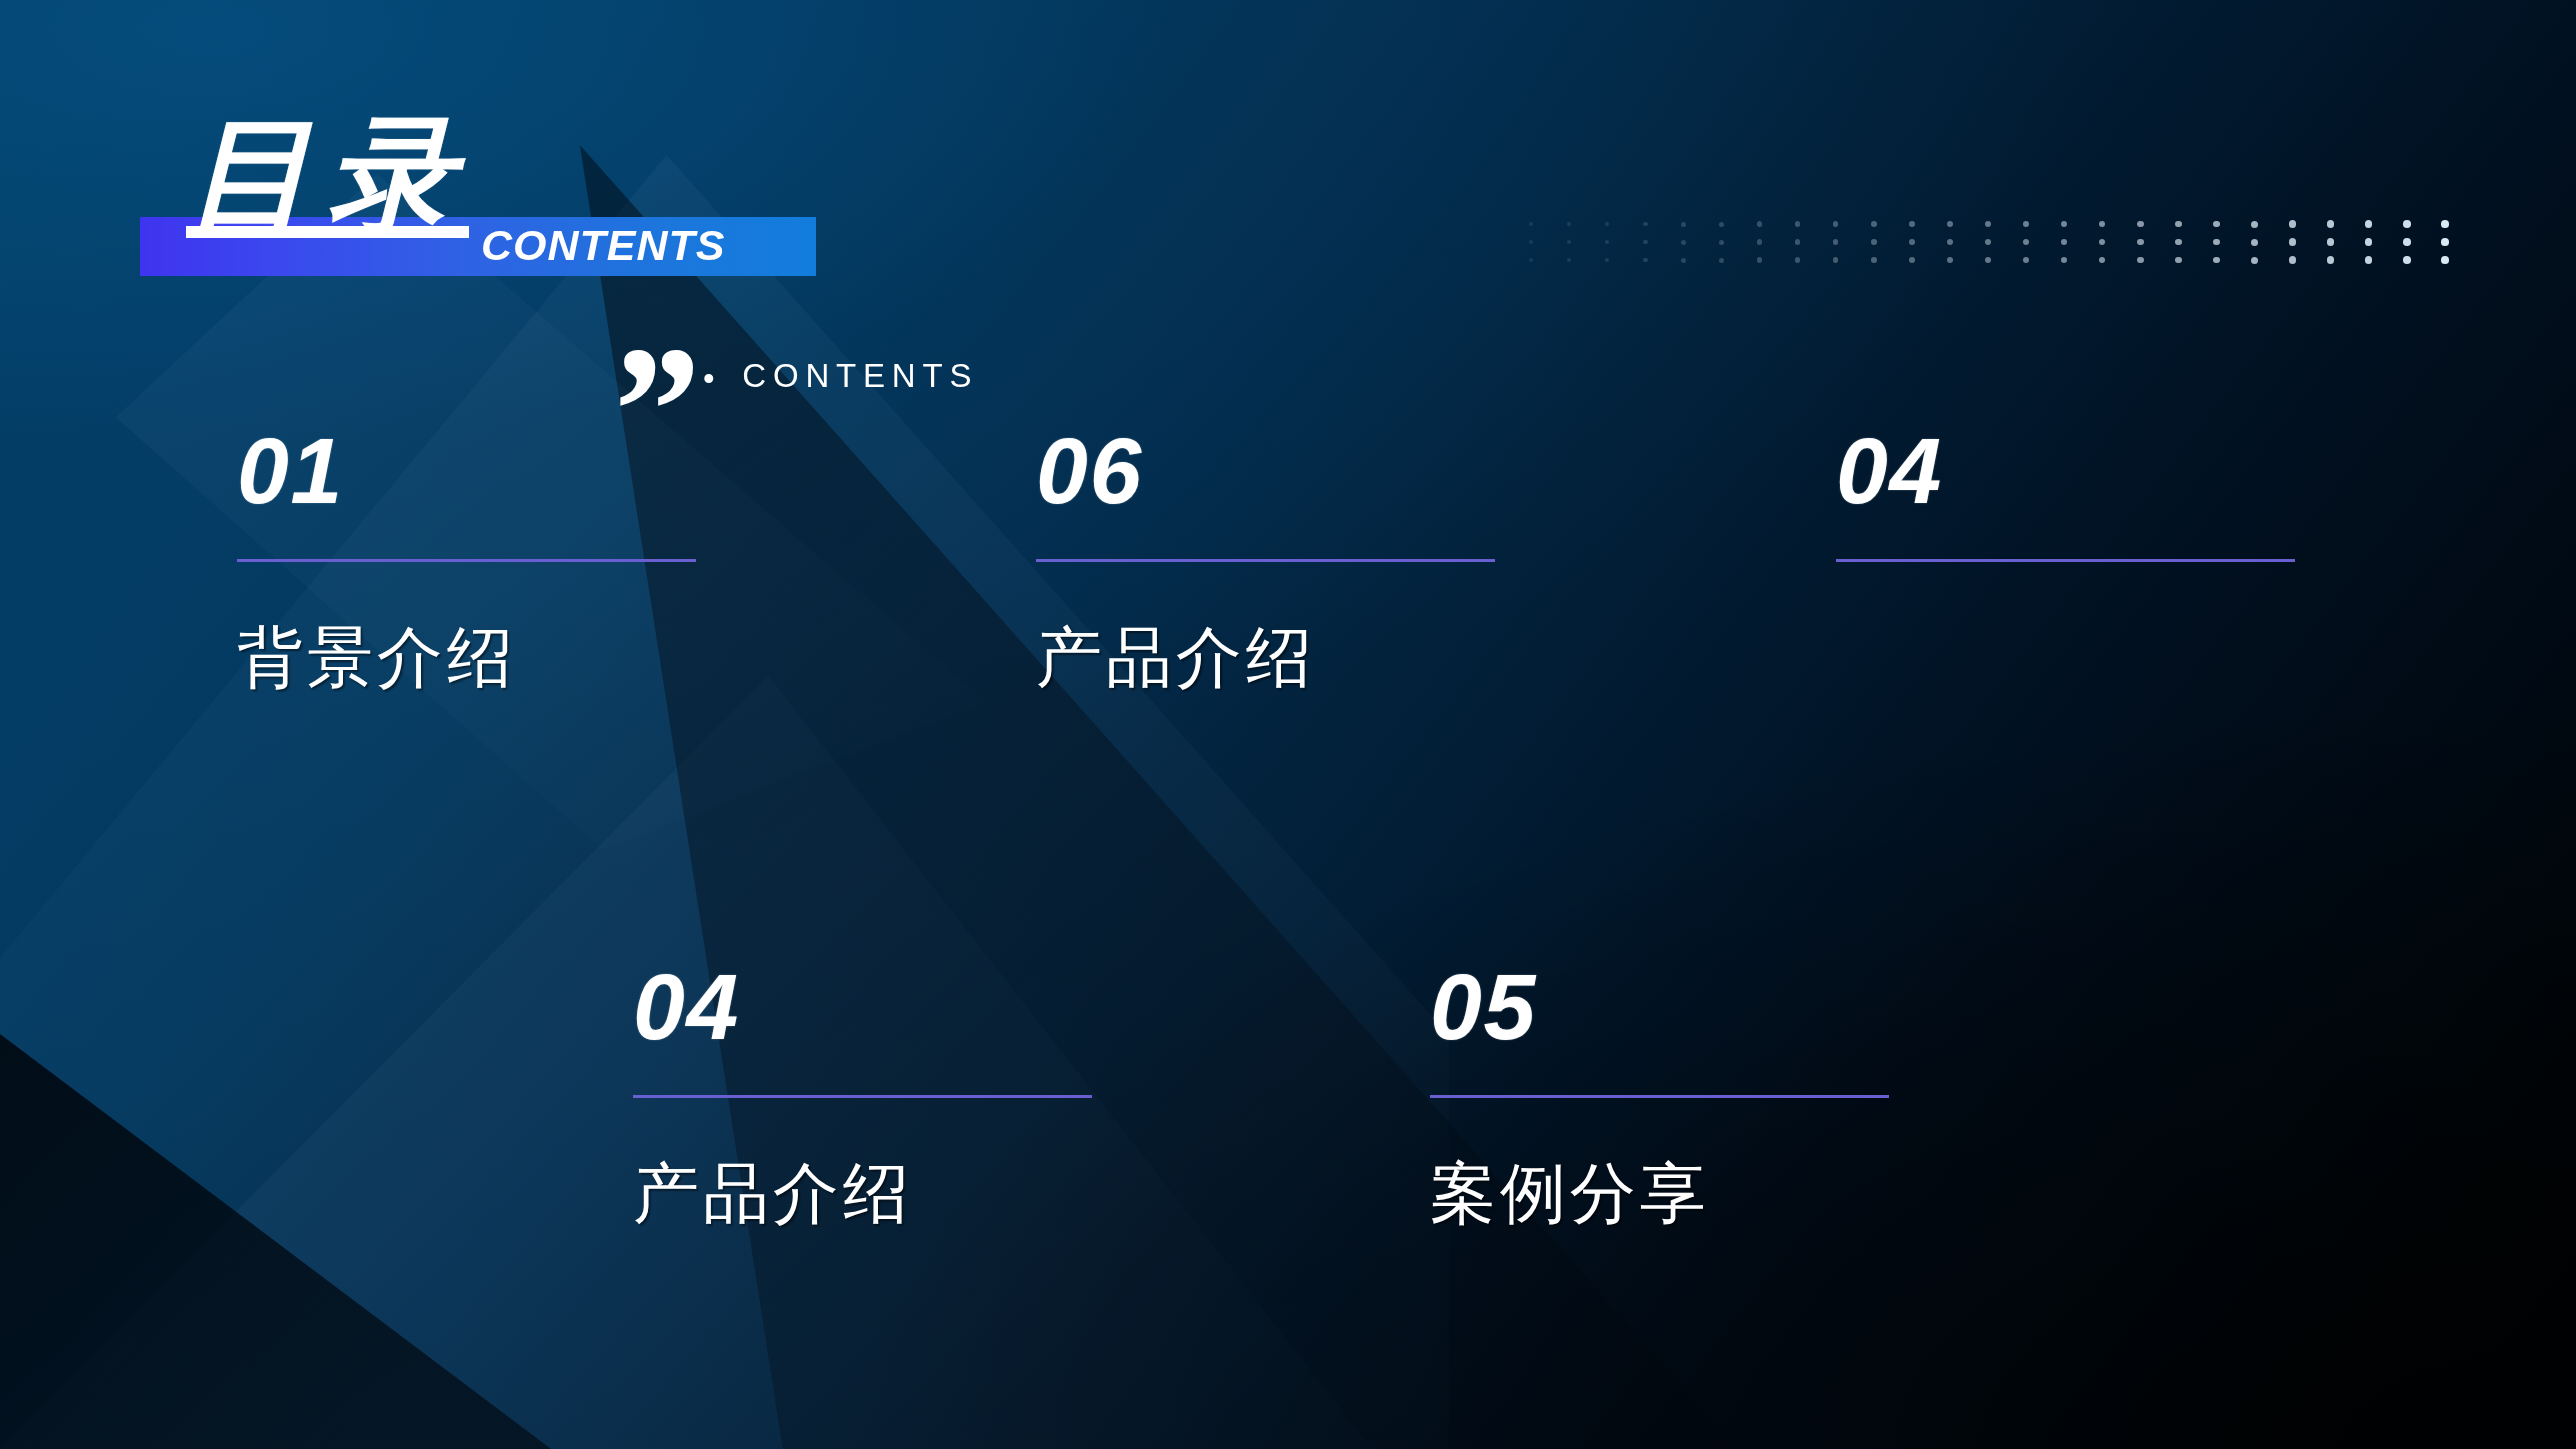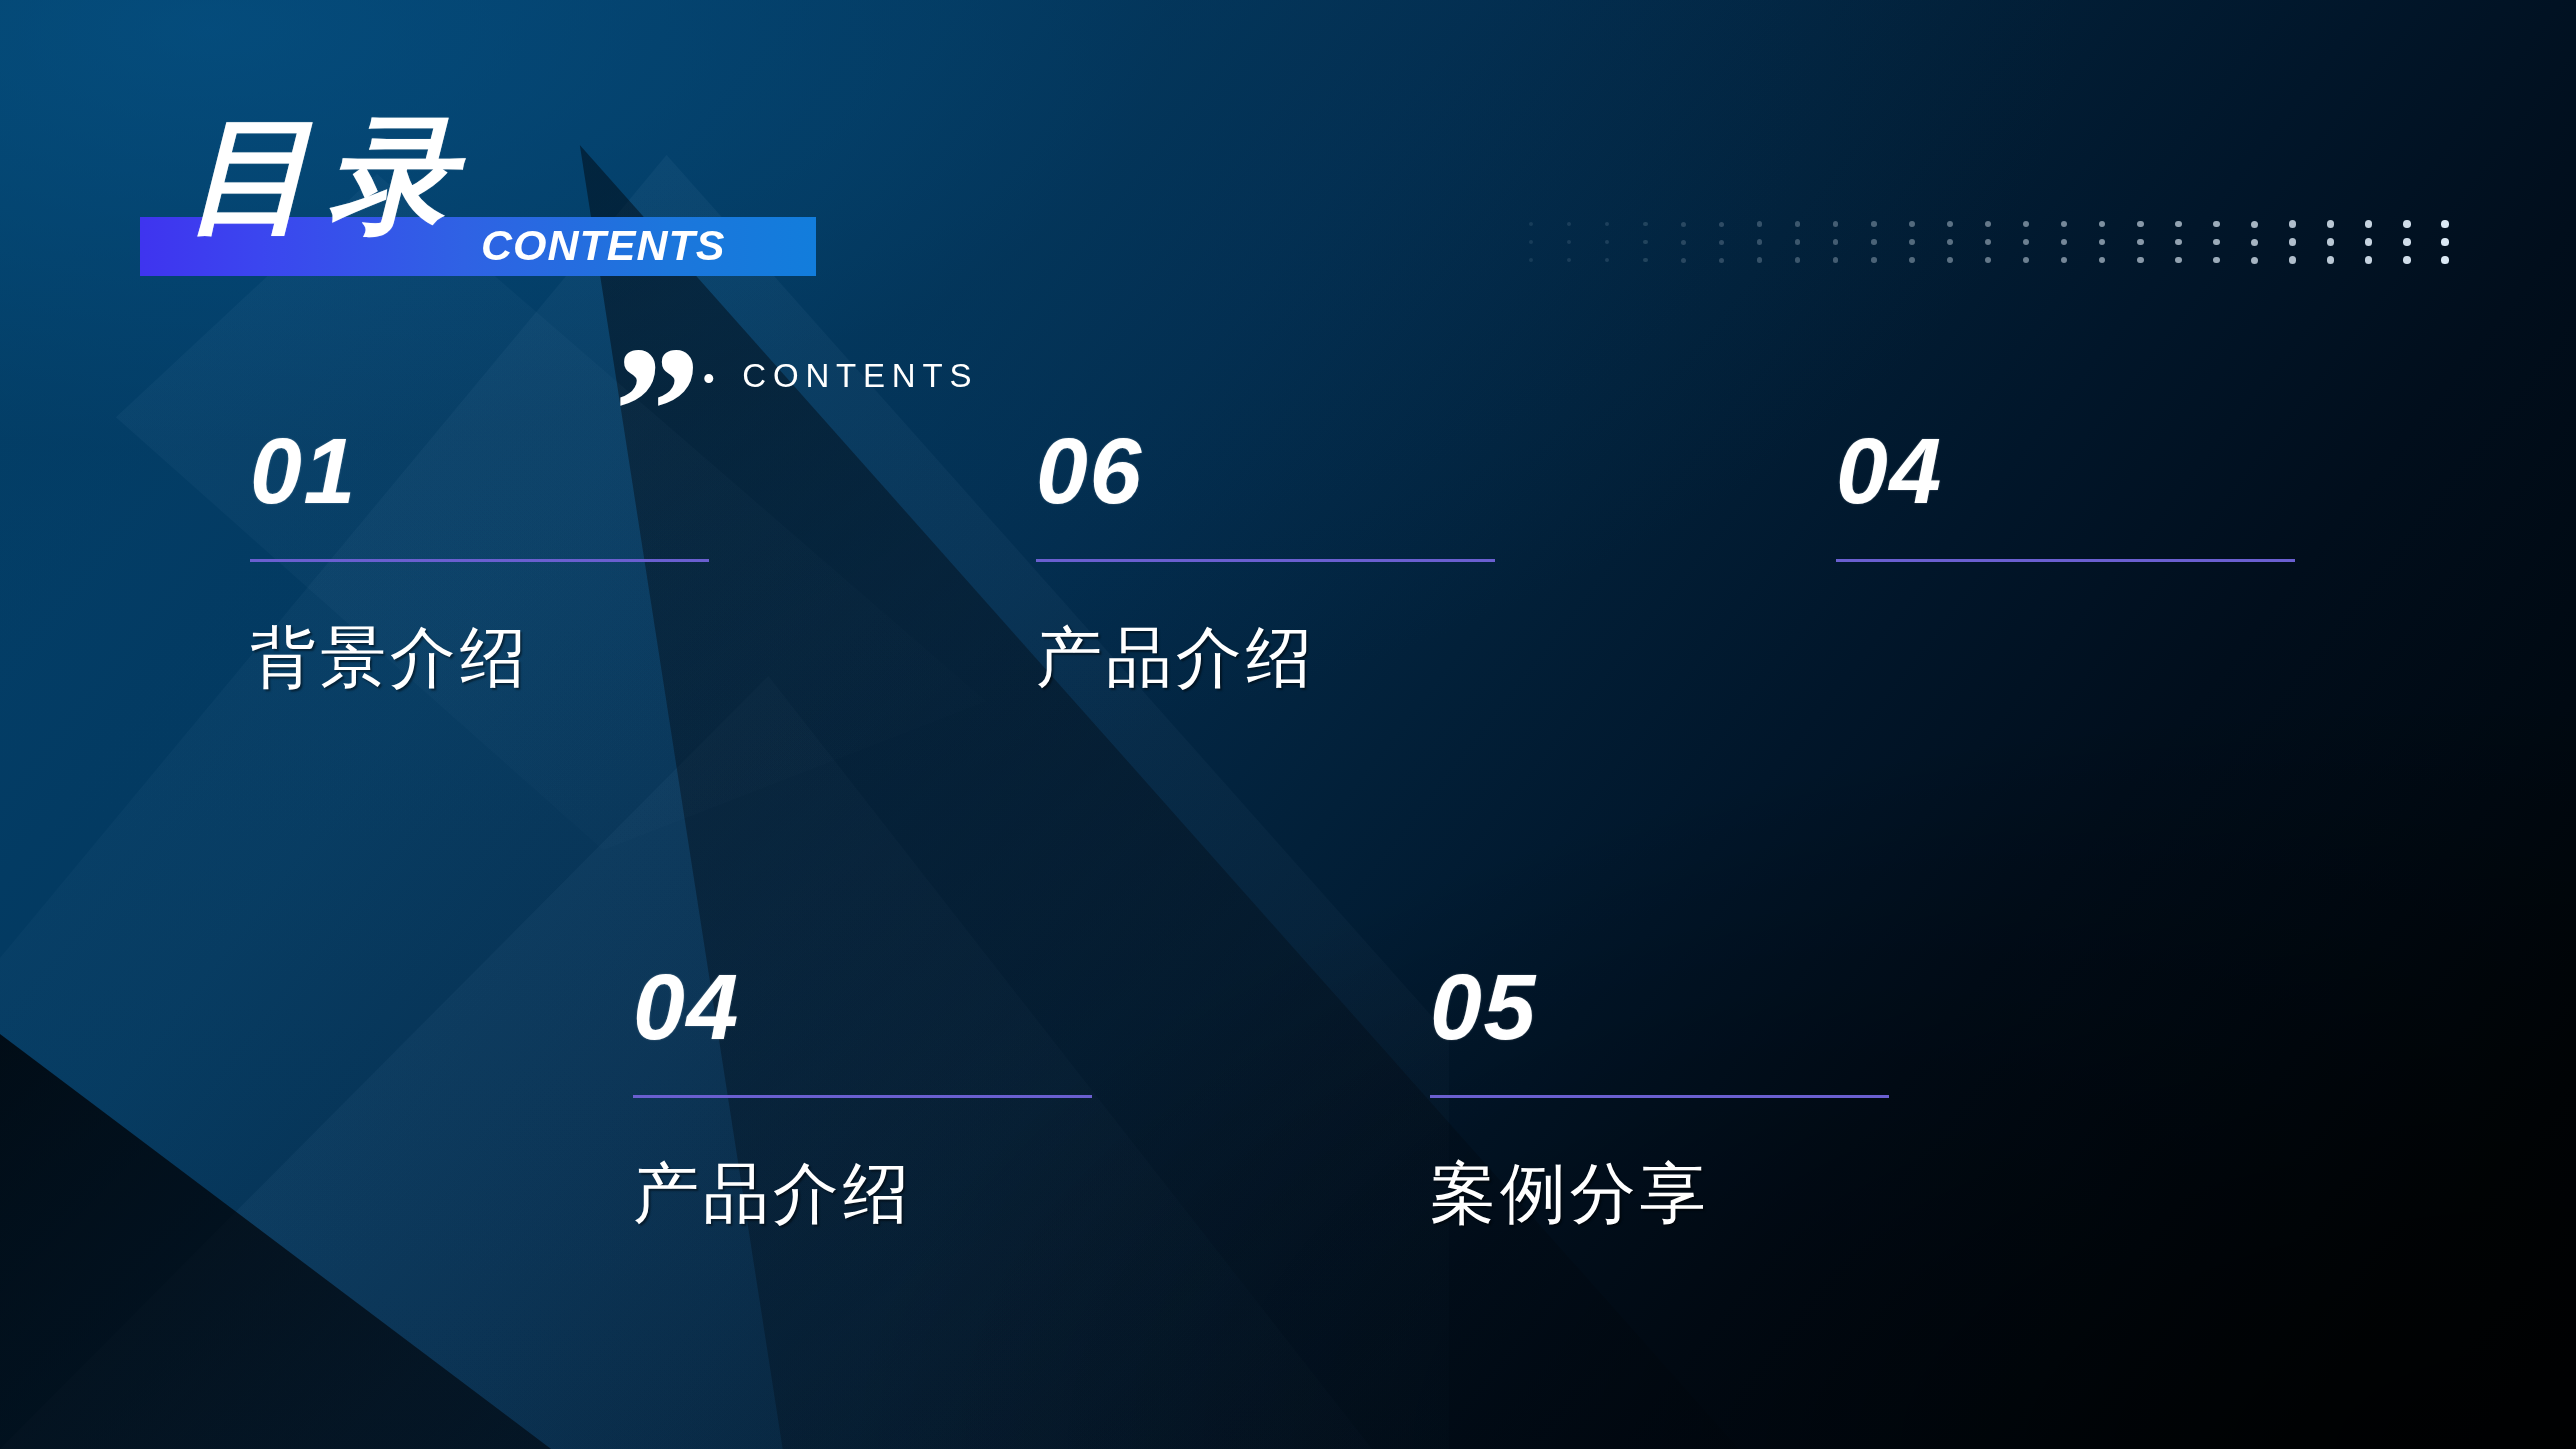--- a/index.html
+++ b/index.html
@@ -77,20 +77,21 @@
     width:676px;height:59px;
     background:linear-gradient(90deg,#3f34ef 0%, #3b46ef 18%, #2f62e4 48%, #1c76dc 78%, #127ddc 100%);
   }
   .title-cn{
     position:absolute;left:186px;top:114px;
     font-family:"Liberation Serif", serif;
     font-size:126px;font-style:italic;font-weight:700;
     color:#ffffff;letter-spacing:15.5px;line-height:1;
     white-space:nowrap;
     text-shadow:0 0 1px rgba(255,255,255,.5);
+    text-decoration:underline;
   }
   .title-en{
     position:absolute;left:481px;top:224px;
     font-size:43px;font-weight:bold;font-style:italic;
     color:#ffffff;letter-spacing:1px;line-height:1;
     white-space:nowrap;
   }
   .sub-contents{
     position:absolute;left:703px;top:319px;
     font-size:33px;color:#ffffff;
@@ -221,21 +222,21 @@
   <div class="title-bar" style="background: linear-gradient(90deg, rgb(63, 52, 239) 0%, rgb(59, 70, 239) 18%, rgb(47, 98, 228) 48%, rgb(28, 118, 220) 78%, rgb(18, 125, 220) 100%);"></div>
   <div class="title-cn">目录</div>
   <div class="title-en">CONTENTS</div>
 
   <div class="quote">”</div>
 
   <div class="sub-contents">
     <span class="sub-dot">•</span><span>CONTENTS</span>
   </div>
 
-  <div class="item" style="left:250px;top:425px;width:459px;">
+  <div class="item" style="left:237px;top:425px;width:459px;">
     <div class="item-num">01</div>
     <div class="item-rule" style="background: rgb(106, 95, 208);"></div>
     <div class="item-label">背景介绍</div>
   </div>
 
   <div class="item" style="left:1036px;top:425px;width:459px;">
     <div class="item-num">06</div>
     <div class="item-rule" style="background: rgb(106, 95, 208);"></div>
     <div class="item-label">产品介绍</div>
   </div>

